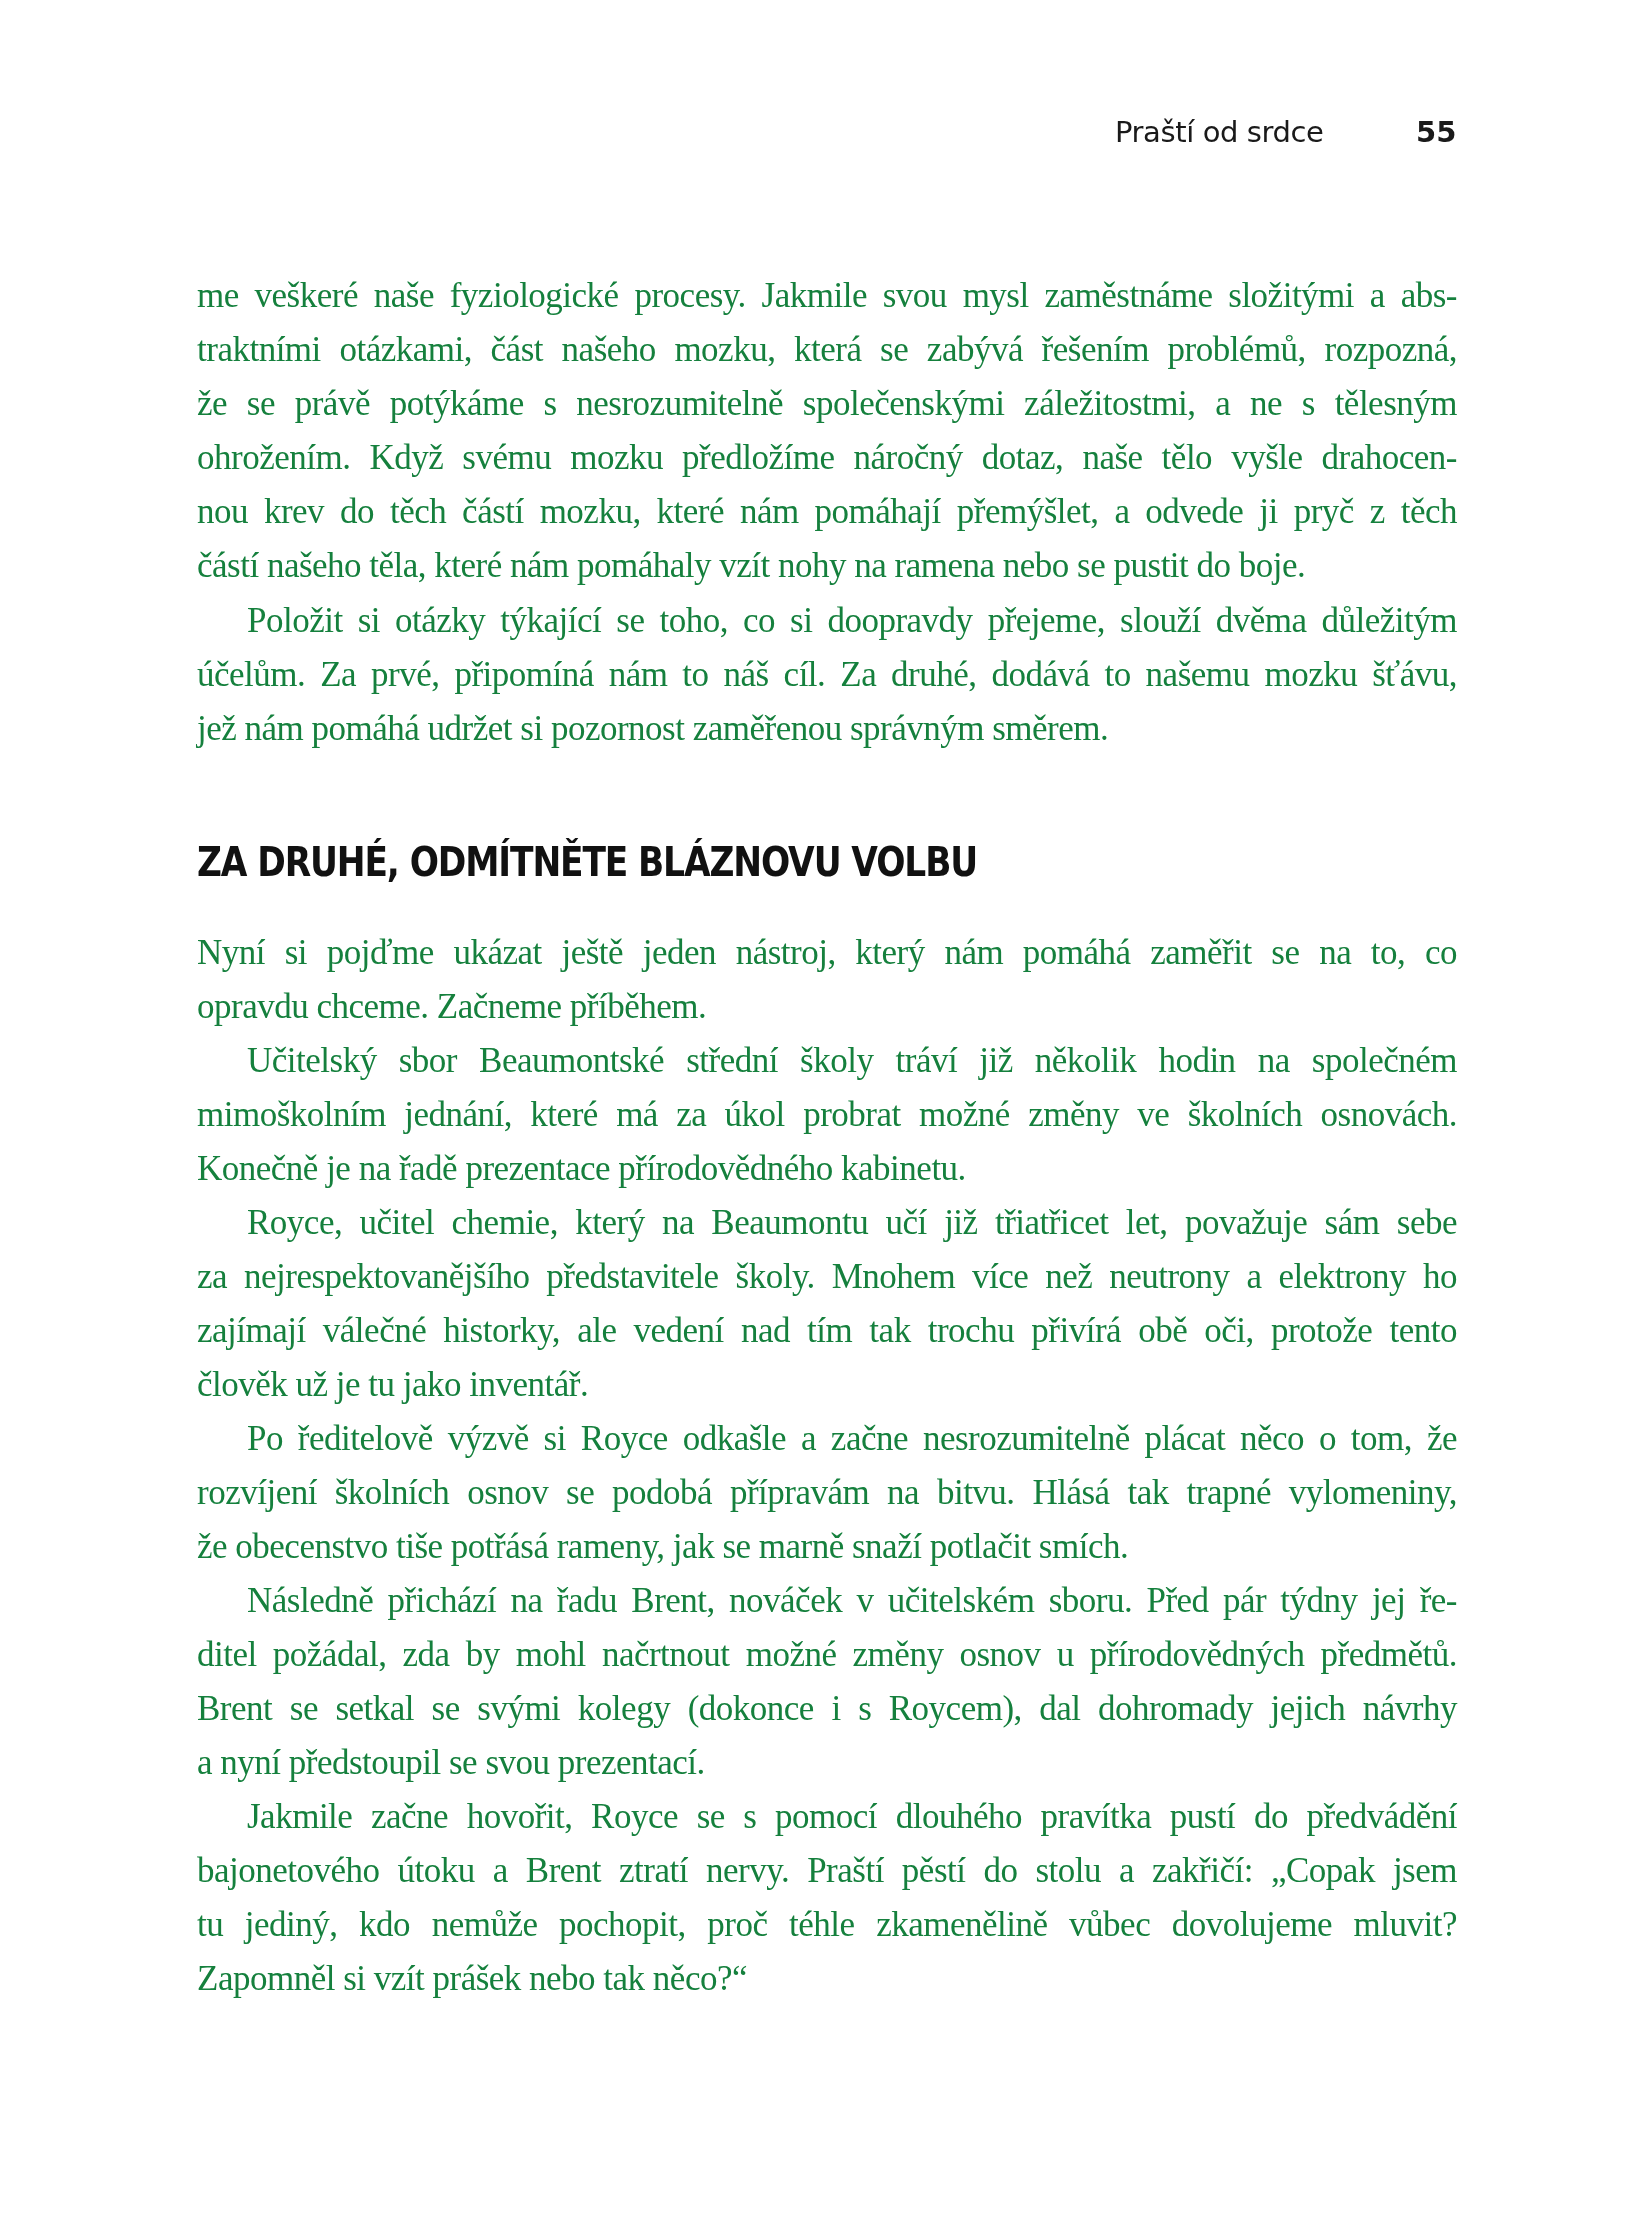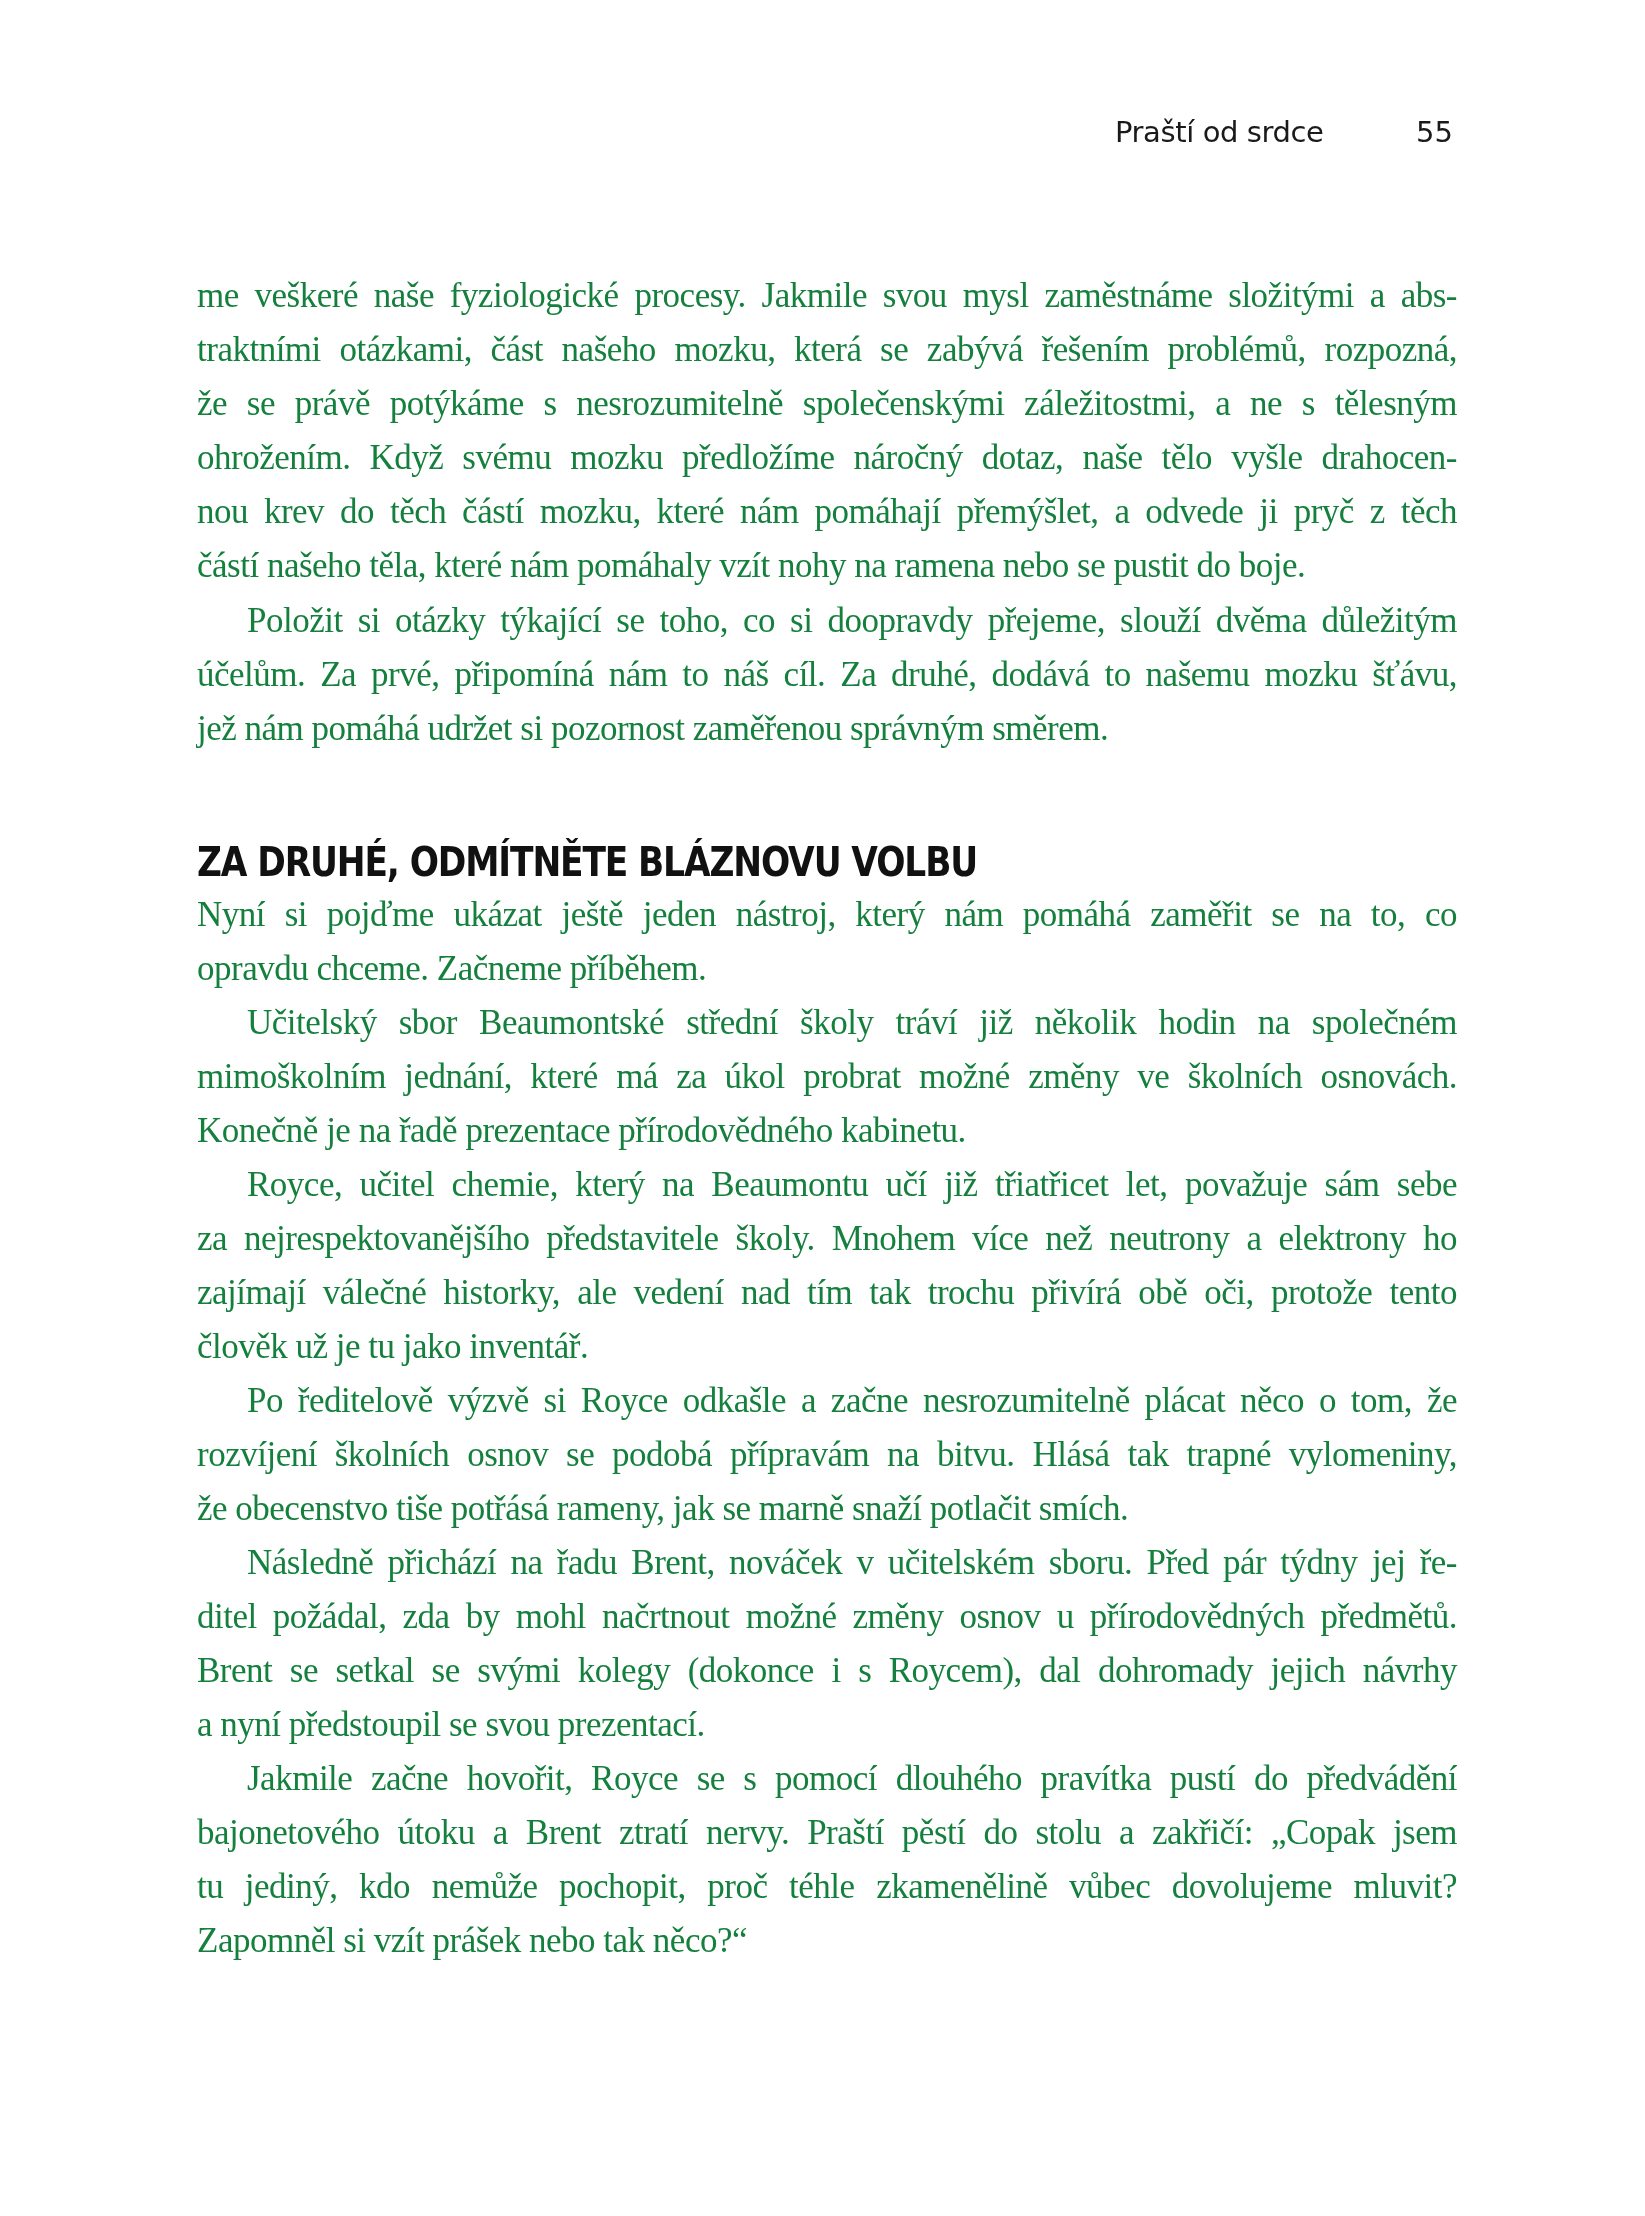--- a/index.html
+++ b/index.html
@@ -30,21 +30,21 @@
       line-height: 50px;
       letter-spacing: -0.4px;
       color: #1a1a1a;
     }
     .page-number {
       position: absolute;
       left: 1416px;
       top: 0;
       font-size: 29px;
       line-height: 50px;
-      font-weight: normal;
+      font-weight: bold;
       color: #1a1a1a;
       text-align: center;
     }
     .text-block {
       position: absolute;
       left: 197px;
       width: 1260px;
       font-family: "Liberation Serif", serif;
       font-size: 35px;
       letter-spacing: -0.5px;
@@ -72,21 +72,21 @@
       font-family: "DejaVu Sans", sans-serif;
       font-weight: bold;
       font-size: 40px;
       line-height: 58px;
       letter-spacing: -1.3px;
       color: #111111;
       white-space: nowrap;
       transform: scaleX(0.86);
       transform-origin: left center;
     }
-    .block-3 { top: 888px; }
+    .block-3 { top: 926px; }
   </style>
 </head>
 <body>
 
 <div class="running-header">
   <span class="running-title">Praští od srdce</span>
   <span class="page-number">55</span>
 </div>
 
 <div class="text-block block-1">

